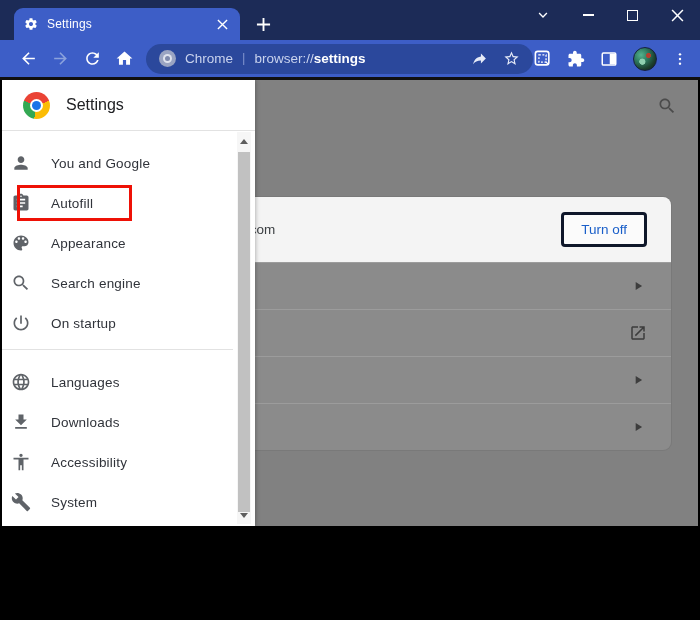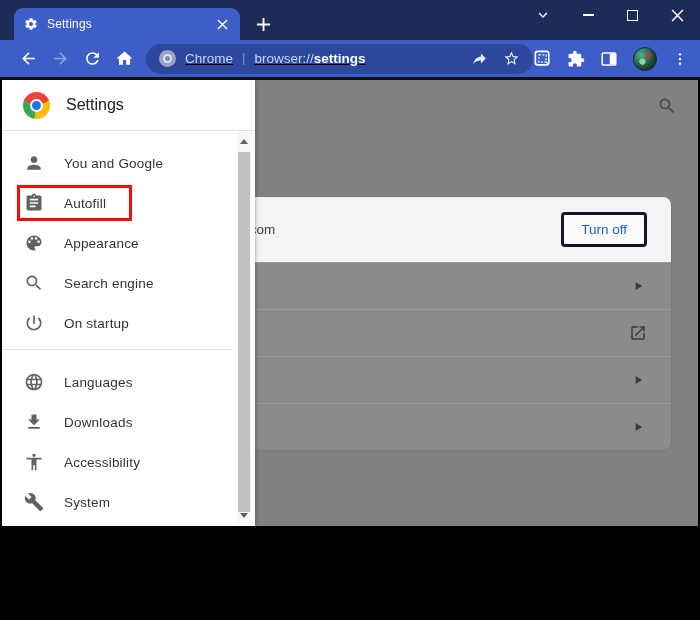--- a/index.html
+++ b/index.html
@@ -1,18 +1,18 @@
 <!DOCTYPE html>
 <html><head>
 <meta charset="utf-8">
 <style>
   * { margin:0; padding:0; box-sizing:border-box; }
   html,body { width:700px; height:620px; overflow:hidden;
     font-family:"Liberation Sans", sans-serif; background:#000; }
-  .window { width:700px; height:529px; display:flex; flex-direction:column;text-decoration:underline; }
+  .window { width:700px; height:529px; display:flex; flex-direction:column; }
 
   
   .titlebar { height:40px; background:#1c2b57; position:relative; flex:none; }
   .tab { position:absolute; left:14px; bottom:0; width:226px; height:32px;
     background:#3d5ec7; border-radius:9px 9px 0 0; display:flex; align-items:center;
     padding:0 10px; color:#fff; }
   .tab-label { font-size:12px; margin-left:9px; flex:1; letter-spacing:.2px; }
   .tab-close { display:flex; padding:2px; }
   .newtab { position:absolute; left:250px; bottom:3px; width:26px; height:26px;
     display:flex; align-items:center; justify-content:center; border-radius:50%; }
@@ -77,21 +77,21 @@
     border-bottom:1px solid #e2e2e2; }
   .chrome-logo { width:27px; height:27px; border-radius:50%; position:relative;
     background:conic-gradient(#ea4335 0 70deg, #fbbc05 70deg 190deg,
       #34a853 190deg 290deg, #ea4335 290deg 360deg); flex:none; }
   .chrome-logo::before { content:""; position:absolute; inset:7px; border-radius:50%;
     background:#fff; }
   .chrome-logo::after { content:""; position:absolute; inset:9px; border-radius:50%;
     background:#1a73e8; }
   .drawer-title { font-size:16px; color:#202124; margin-left:16px; }
   .menu { padding-top:12px; }
-  .menu-item { height:40px; display:flex; align-items:center; padding-left:22px;
+  .menu-item { height:40px; display:flex; align-items:center; padding-left:9px;
     cursor:pointer; }
   .menu-item .mi-icon { width:20px; height:20px; color:#5f6368; flex:none; display:flex; }
   .menu-item .mi-label { margin-left:20px; font-size:13.5px; font-weight:500;
     color:#30333a; letter-spacing:.2px; }
   .menu-divider { border-top:1px solid #e2e2e2; margin:6px 22px 12px 0; }
   .red-box { position:absolute; left:15px; top:105px; width:115px; height:36px;
     border:3px solid #ee1106; pointer-events:none; z-index:5; }
 
   
   .scrollbar { position:absolute; top:52px; bottom:2px; right:4px; width:14px;

